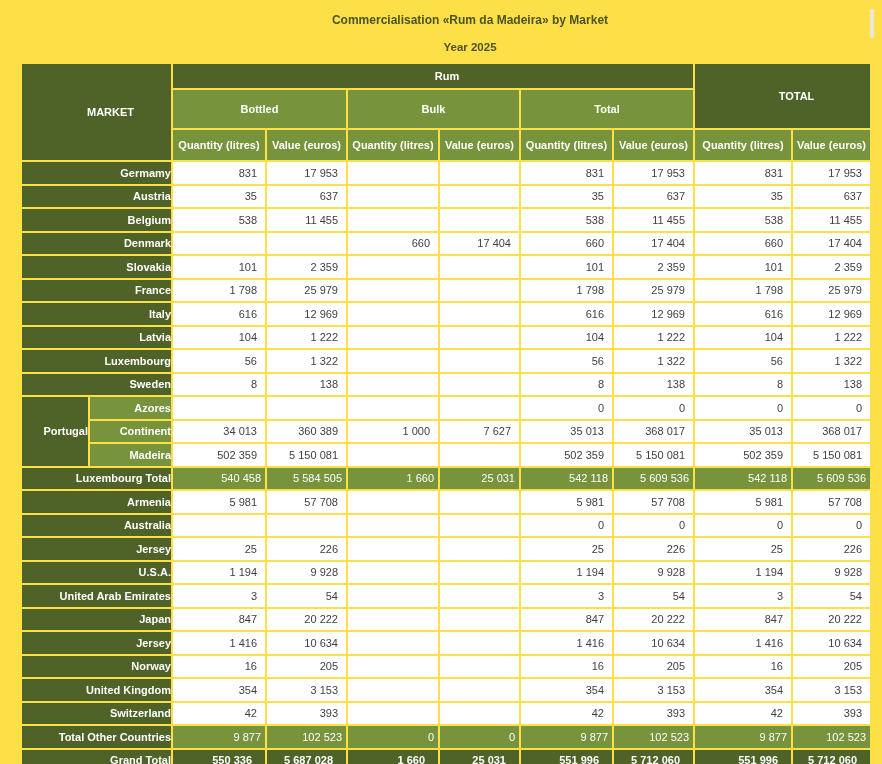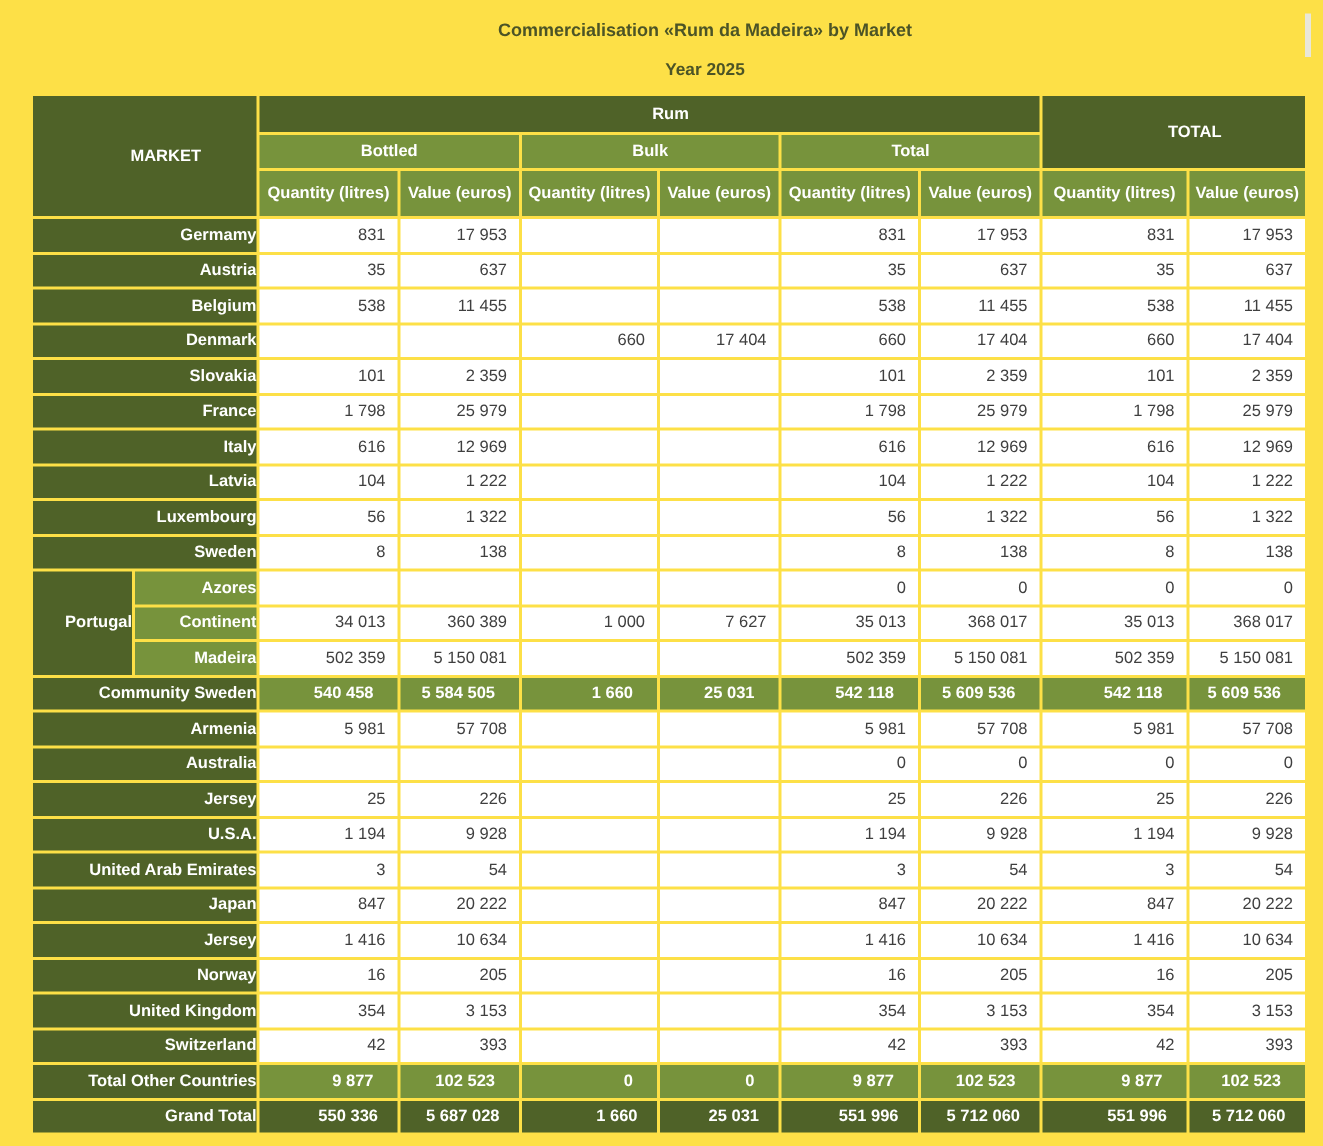--- a/index.html
+++ b/index.html
@@ -64,40 +64,40 @@
     font-weight: bold;
     padding-left: 28px;
   }
   .med {
     background: #77933c;
     color: #ffffff;
     font-weight: bold;
   }
   thead th { text-align: center; vertical-align: middle; }
   tr.h1 { height: 24px; }
-  tr.h2 { height: 22px; margin-top: 36px; }
+  tr.h2 { height: 38px; margin-top: 36px; }
   tr.h3 { height: 30px; }
   tbody tr { height: 21.5px; }
   td.rowlabel {
     text-align: right;
     padding-left: 5px;
     vertical-align: middle;
   }
   td.num {
     text-align: right;
     padding-right: 8px;
     color: #3f3f3f;
     background: #ffffff;
     vertical-align: middle;
   }
   td.num.tmed {
     background: #77933c;
     color: #ffffff;
-    font-weight: bold;
-    padding-right: 16px;
+    font-weight: normal;
+    padding-right: 4px;
   }
   td.num.tdark {
     background: #4f6228;
     color: #ffffff;
     font-weight: bold;
     padding-right: 13px;
   }
 </style>
 </head>
 <body>
@@ -281,21 +281,21 @@
           <td class="num">502 359</td>
           <td class="num">5 150 081</td>
           <td class="num"></td>
           <td class="num"></td>
           <td class="num">502 359</td>
           <td class="num">5 150 081</td>
           <td class="num">502 359</td>
           <td class="num">5 150 081</td>
         </tr>
         <tr>
-          <td class="dark rowlabel" colspan="2">Community Sweden</td>
+          <td class="dark rowlabel" colspan="2">Luxembourg Total</td>
           <td class="num tmed">540 458</td>
           <td class="num tmed">5 584 505</td>
           <td class="num tmed">1 660</td>
           <td class="num tmed">25 031</td>
           <td class="num tmed">542 118</td>
           <td class="num tmed">5 609 536</td>
           <td class="num tmed">542 118</td>
           <td class="num tmed">5 609 536</td>
         </tr>
         <tr>

